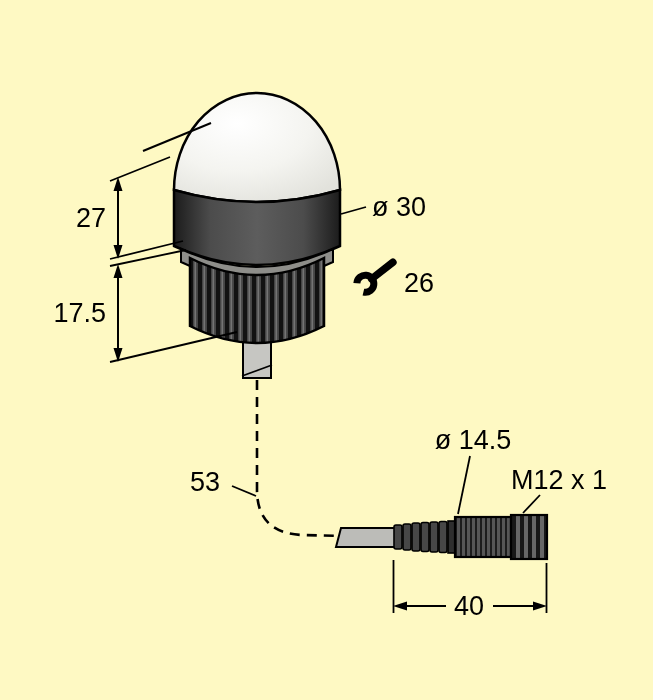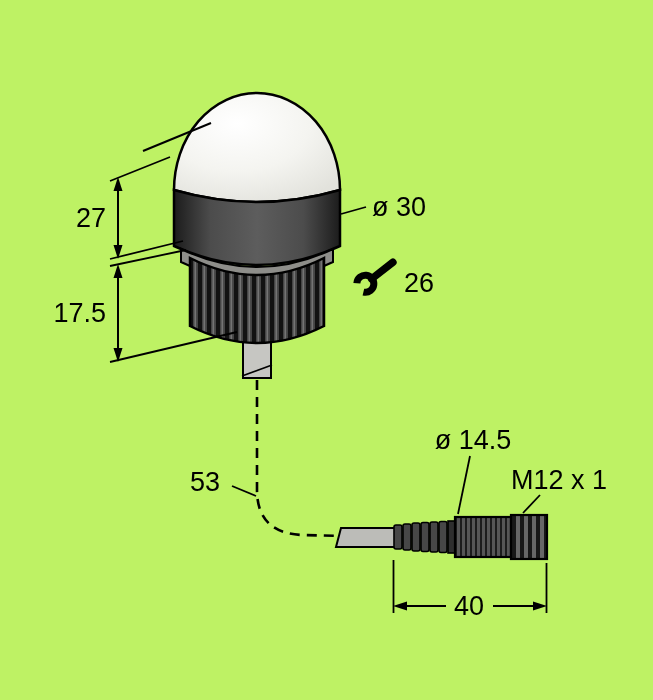--- a/index.html
+++ b/index.html
@@ -1,16 +1,16 @@
 <!DOCTYPE html>
 <html><head>
 <meta charset="utf-8">
 <style>
   html,body{margin:0;padding:0;background:#ffffff;}
-  .stage{position:relative;width:653px;height:700px;background:#bef264;overflow:hidden;}
+  .stage{position:relative;width:653px;height:700px;background:#fef9c3;overflow:hidden;}
   svg text{font-family:"Liberation Sans", sans-serif;font-size:27px;fill:#000;}
   .dimline{stroke:#000;stroke-width:2;fill:none;}
   .extline{stroke:#000;stroke-width:1.8;fill:none;}
   .outline{stroke:#000;stroke-width:2.5;}
   .arrow{fill:#000;stroke:none;}
 </style>
 </head>
 <body>
 
 <div class="stage">

